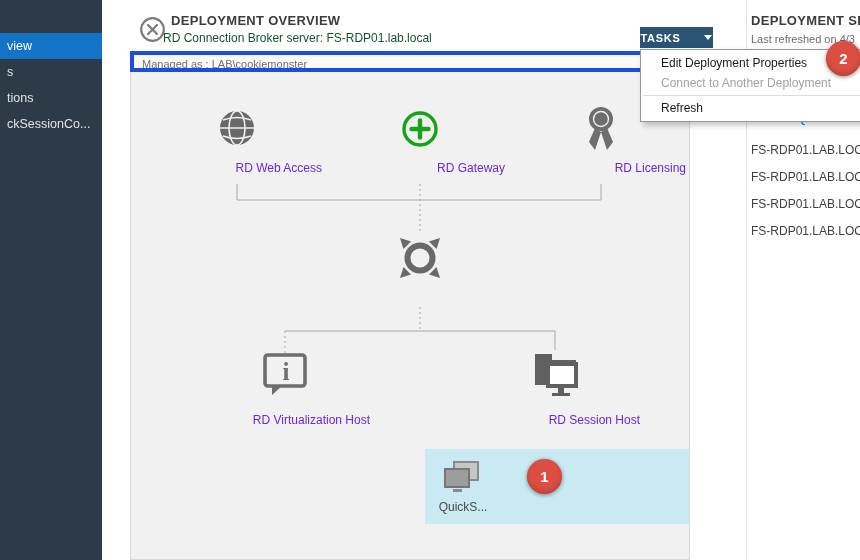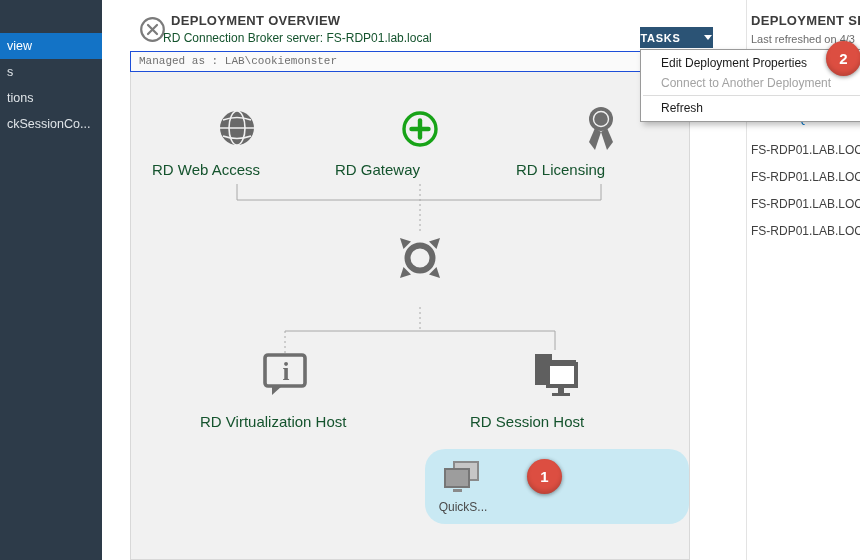--- a/index.html
+++ b/index.html
@@ -19,34 +19,34 @@
   
   .hdr-icon { position:absolute; left:139px; top:16px; width:27px; height:27px; z-index:4; }
   .page-title { position:absolute; left:171px; top:13px; font-size:13px; font-weight:bold;
     color:#3c3c3c; letter-spacing:.3px; z-index:4; white-space:nowrap; }
   .page-sub { position:absolute; left:163px; top:31px; font-size:12px; color:#14532d; z-index:4; white-space:nowrap; }
 
   
   .diagram-panel { position:absolute; left:130px; top:51px; width:560px; height:509px;
     background:#f1f1f1; border:1px solid #d8d8d8; z-index:1; }
   .managed-bar { position:absolute; left:130px; top:51px; width:560px; height:21px; line-height:19px;
-    background:#fafafa; border:1px solid #1d4ed8; padding-left:8px; font-size:11px; color:#707070; z-index:2; white-space:nowrap; overflow:hidden;font-family:Liberation Mono, monospace; }
+    background:#fafafa; border:4px solid #1d4ed8; padding-left:8px; font-size:11px; color:#707070; z-index:2; white-space:nowrap; overflow:hidden; }
 
   .connectors { position:absolute; left:0; top:0; width:860px; height:560px; z-index:2; pointer-events:none; }
 
   .node-icon { position:absolute; z-index:3; }
   .ni-web { left:218px; top:109px; } .ni-gw { left:400px; top:109px; } .ni-lic { left:583px; top:106px; }
   .ni-cb { left:396px; top:234px; } .ni-vh { left:261px; top:352px; } .ni-sh { left:530px; top:351px; }
 
-  .node-label { position:absolute; width:170px; text-align:left; font-size:15px; color:#14532d; z-index:3; white-space:nowrap; }
+  .node-label { position:absolute; width:170px; text-align:right; font-size:12px; color:#6d28d9; z-index:3; white-space:nowrap; }
   .nl-web { left:152px; top:161px; } .nl-gw { left:335px; top:161px; } .nl-lic { left:516px; top:161px; }
   .nl-cb { left:335px; top:288px; } .nl-vh { left:200px; top:413px; } .nl-sh { left:470px; top:413px; }
 
   .collection-box { position:absolute; left:425px; top:449px; width:264px; height:75px;
-    background:#c9e9f3; z-index:3; cursor:pointer;border-radius:20px; }
+    background:#c9e9f3; z-index:3; cursor:pointer; }
   .coll-monitors { position:absolute; left:16px; top:11px; }
   .coll-label { position:absolute; left:6px; top:51px; width:64px; text-align:center;
     font-size:12px; color:#4a4a4a; white-space:nowrap; overflow:hidden; }
 
   
   .badge { position:absolute; width:35px; height:35px; border-radius:50%; background:#dc4e41;
     color:#fff; font-weight:bold; font-size:15px; display:flex; align-items:center; justify-content:center;
     box-shadow:0 1px 4px rgba(0,0,0,.45), inset 0 -3px 4px rgba(0,0,0,.15); z-index:40; }
   .badge-1 { left:527px; top:459px; }
   .badge-2 { left:826px; top:41px; }

